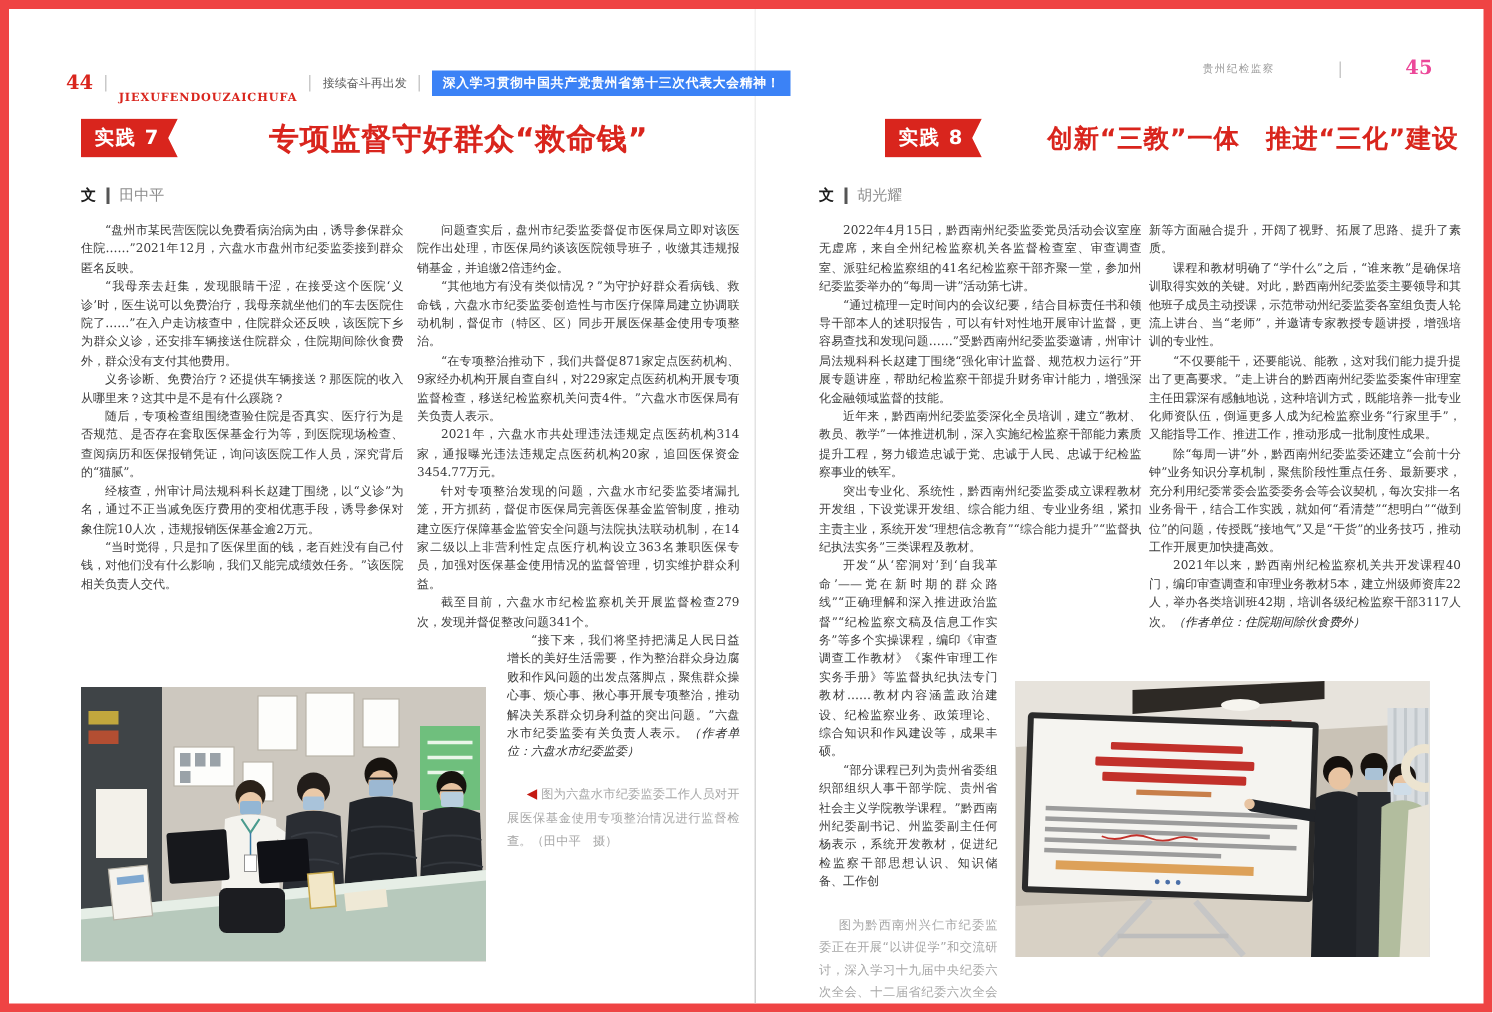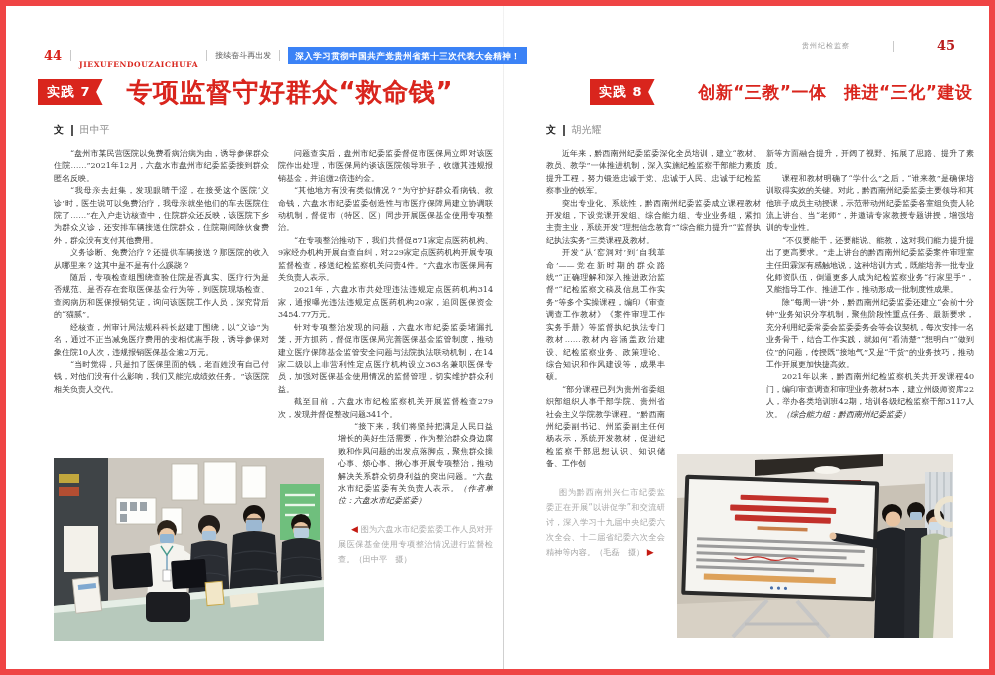--- a/index.html
+++ b/index.html
@@ -9,37 +9,37 @@
     font-family:"DejaVu Serif","Liberation Serif",serif;color:#3c3c3c;
   }
   .gutter{position:absolute;left:497px;top:0;bottom:0;width:1px;
     background:linear-gradient(to bottom,#f2f2f2 0%,#dcdcdc 60%,#cfcfcf 100%);}
   
   .hdr{position:absolute;top:34px;display:flex;align-items:center;font-size:8px;line-height:12px;}
   .hdr-left{left:38px;}
   .hdr-right{right:34px;gap:35px;}
   .pgnum{font-size:13px;font-weight:bold;}
   .pgnum-red{color:#d9251d;}
-  .pgnum-blue{color:#b91c1c;}
+  .pgnum-blue{color:#ec4899;}
   .hsep{display:inline-block;width:1px;height:11px;background:#c9c9c9;margin:0 8px;}
   .pinyin{color:#d9251d;font-weight:bold;letter-spacing:.6px;font-size:7.5px;margin-top:19px;}
   .slogan{color:#5a5a5a;font-size:8px;font-family:"DejaVu Sans","Liberation Sans",sans-serif;}
   .banner{background:#3b82f6;color:#fff;font-weight:bold;font-size:8.5px;
     padding:2.5px 7px;font-family:"DejaVu Sans","Liberation Sans",sans-serif;letter-spacing:.5px;}
   .journal{color:#9a9a9a;font-size:7px;letter-spacing:1px;font-family:"DejaVu Sans","Liberation Sans",sans-serif;}
   
   .title-row{position:absolute;top:70px;height:32px;display:flex;align-items:center;}
-  .title-row.l{left:32px;width:439px;}
+  .title-row.l{left:48px;width:439px;}
   .title-row.r{left:540px;width:426px;padding-left:44px;}
   .badge{background:#d9251d;color:#fff;font-family:"DejaVu Sans","Liberation Sans",sans-serif;
     font-weight:bold;font-size:13px;letter-spacing:1px;padding:4px 12px 4px 9px;
     clip-path:polygon(0 0,100% 0,90% 50%,100% 100%,0 100%);
     filter:drop-shadow(1.5px 2px 0 rgba(160,30,20,.28));white-space:nowrap;}
   .article-title{flex:1;text-align:center;color:#d9251d;font-weight:bold;
-    font-family:"DejaVu Sans","Liberation Sans",sans-serif;font-size:26px;
+    font-family:"DejaVu Sans","Liberation Sans",sans-serif;font-size:20px;
     letter-spacing:.5px;white-space:nowrap;}
   .title-row.r .article-title{font-size:17px;}
   
   .byline{position:absolute;top:117px;font-size:10px;color:#8d8d8d;display:flex;align-items:center;}
   .byline.l{left:48px;} .byline.r{left:540px;}
   .byline b{color:#1c1c1c;font-size:10px;}
   .bsep{display:inline-block;width:1.5px;height:11px;background:#555;margin:0 7px;}
   
   .col{position:absolute;top:142px;font-size:8px;line-height:12.4px;text-align:justify;color:#3b3b3b;}
   .col p{margin:0;text-indent:2em;}
@@ -122,37 +122,39 @@
     <span class="article-title">创新“三教”一体　推进“三化”建设</span>
   </div>
 
   <div class="byline r">
     <b>文</b>
     <span class="bsep"></span>
     <span>胡光耀</span>
   </div>
 
   <div class="col" id="r-col1">
+    <p>2022年4月15日，黔西南州纪委监委党员活动会议室座无虚席，来自全州纪检监察机关各监督检查室、审查调查室、派驻纪检监察组的41名纪检监察干部齐聚一堂，参加州纪委监委举办的“每周一讲”活动第七讲。</p>
+    <p>“通过梳理一定时间内的会议纪要，结合目标责任书和领导干部本人的述职报告，可以有针对性地开展审计监督，更容易查找和发现问题……”受黔西南州纪委监委邀请，州审计局法规科科长赵建丁围绕“强化审计监督、规范权力运行”开展专题讲座，帮助纪检监察干部提升财务审计能力，增强深化金融领域监督的技能。</p>
     <p>近年来，黔西南州纪委监委深化全员培训，建立“教材、教员、教学”一体推进机制，深入实施纪检监察干部能力素质提升工程，努力锻造忠诚于党、忠诚于人民、忠诚于纪检监察事业的铁军。</p>
     <p>突出专业化、系统性，黔西南州纪委监委成立课程教材开发组，下设党课开发组、综合能力组、专业业务组，紧扣主责主业，系统开发“理想信念教育”“综合能力提升”“监督执纪执法实务”三类课程及教材。</p>
     <span class="ph-spacer-r"></span>
     <p>开发“从‘窑洞对’到‘自我革命’——党在新时期的群众路线”“正确理解和深入推进政治监督”“纪检监察文稿及信息工作实务”等多个实操课程，编印《审查调查工作教材》《案件审理工作实务手册》等监督执纪执法专门教材……教材内容涵盖政治建设、纪检监察业务、政策理论、综合知识和作风建设等，成果丰硕。</p>
     <p>“部分课程已列为贵州省委组织部组织人事干部学院、贵州省社会主义学院教学课程。”黔西南州纪委副书记、州监委副主任何杨表示，系统开发教材，促进纪检监察干部思想认识、知识储备、工作创</p>
     <div class="caption">
       <span>图为黔西南州兴仁市纪委监委正在开展“以讲促学”和交流研讨，深入学习十九届中央纪委六次全会、十二届省纪委六次全会精神等内容。</span><span>（毛磊　摄）</span>
       <span class="cap-marker">▶</span>
     </div>
   </div>
 
   <div class="col" id="r-col2">
     <p class="no-indent">新等方面融合提升，开阔了视野、拓展了思路、提升了素质。</p>
     <p>课程和教材明确了“学什么”之后，“谁来教”是确保培训取得实效的关键。对此，黔西南州纪委监委主要领导和其他班子成员主动授课，示范带动州纪委监委各室组负责人轮流上讲台、当“老师”，并邀请专家教授专题讲授，增强培训的专业性。</p>
     <p>“不仅要能干，还要能说、能教，这对我们能力提升提出了更高要求。”走上讲台的黔西南州纪委监委案件审理室主任田霖深有感触地说，这种培训方式，既能培养一批专业化师资队伍，倒逼更多人成为纪检监察业务“行家里手”，又能指导工作、推进工作，推动形成一批制度性成果。</p>
     <p>除“每周一讲”外，黔西南州纪委监委还建立“会前十分钟”业务知识分享机制，聚焦阶段性重点任务、最新要求，充分利用纪委常委会监委委务会等会议契机，每次安排一名业务骨干，结合工作实践，就如何“看清楚”“想明白”“做到位”的问题，传授既“接地气”又是“干货”的业务技巧，推动工作开展更加快捷高效。</p>
-    <p><span>2021年以来，黔西南州纪检监察机关共开发课程40门，编印审查调查和审理业务教材5本，建立州级师资库22人，举办各类培训班42期，培训各级纪检监察干部3117人次。</span><span class="unit">（综合能力组：黔西南州纪委监委）</span></p>
+    <p><span>2021年以来，黔西南州纪检监察机关共开发课程40门，编印审查调查和审理业务教材5本，建立州级师资库22人，举办各类培训班42期，培训各级纪检监察干部3117人次。</span><span class="unit">（作者单位：住院期间除伙食费外）</span></p>
   </div>
 
   <div class="photo" id="photo-l">
     <svg width="270" height="183" viewBox="0 0 270 183">
       <rect width="270" height="183" fill="#cdc8bf"></rect>
       <rect width="54" height="150" fill="#3f4447"></rect>
       <rect x="5" y="16" width="20" height="9" fill="#d8b93c" opacity=".85"></rect>
       <rect x="5" y="29" width="20" height="9" fill="#c8502f" opacity=".85"></rect>
       <rect x="10" y="68" width="34" height="46" fill="#f3f1ea"></rect>
       <g fill="#fdfdfb" stroke="#b9b4a8" stroke-width="0.8">

